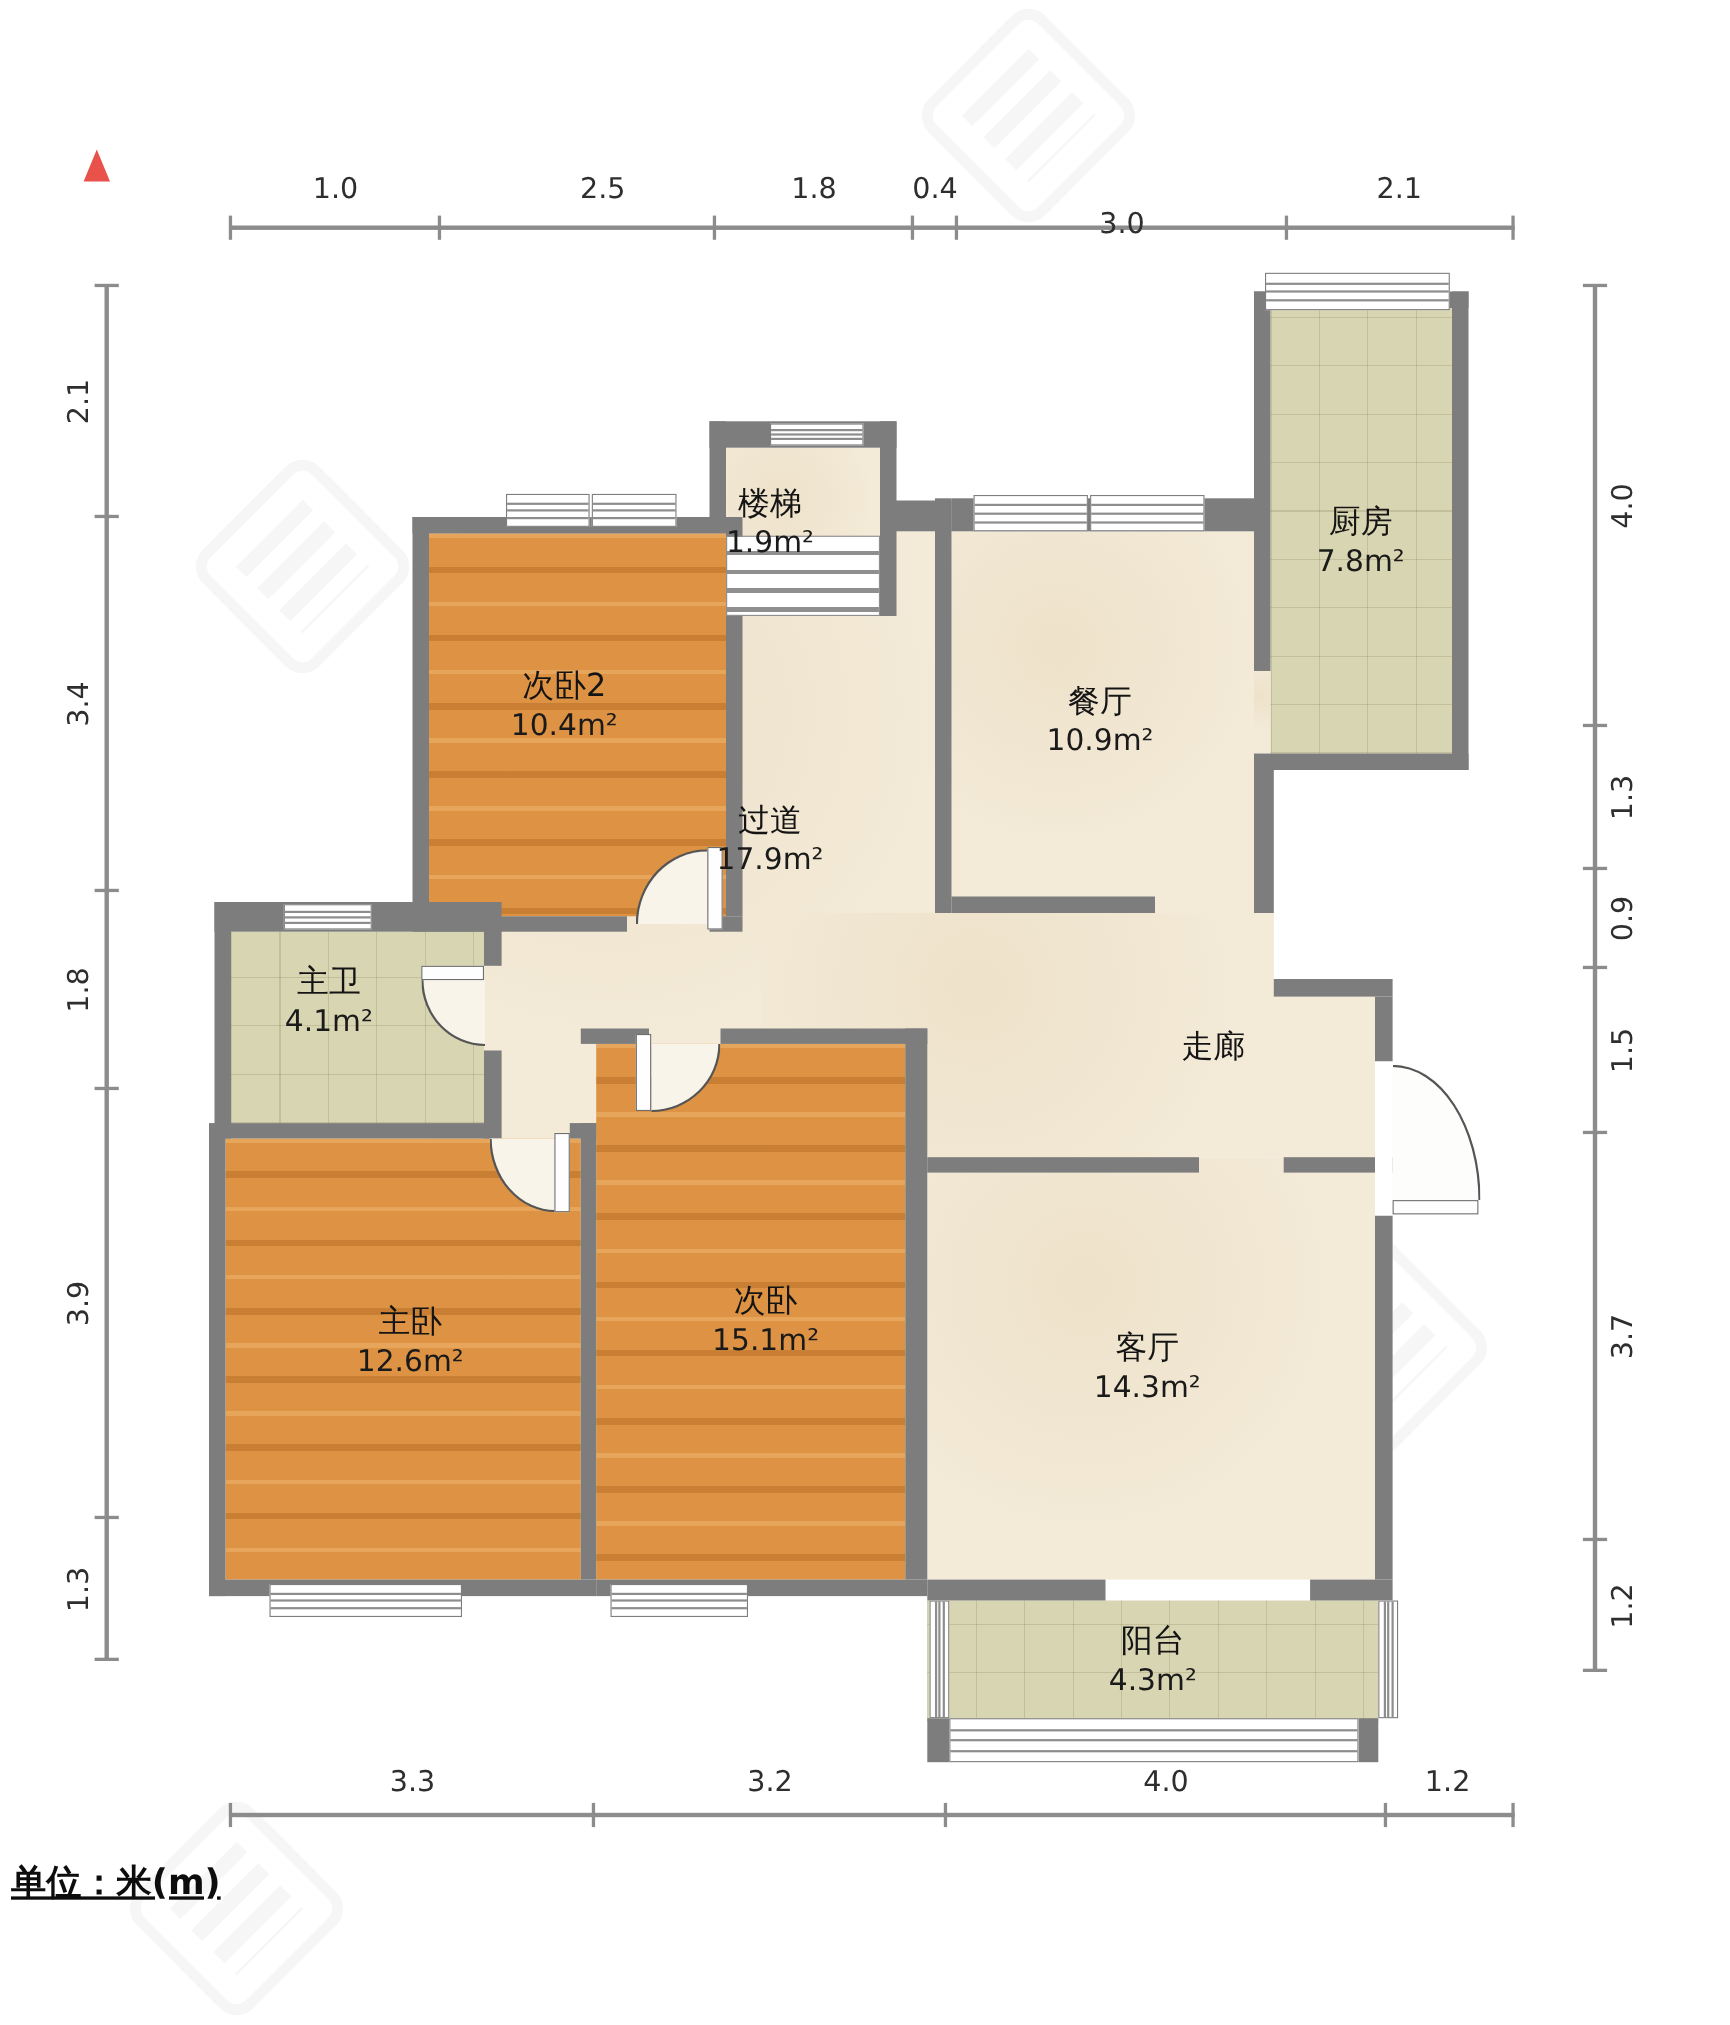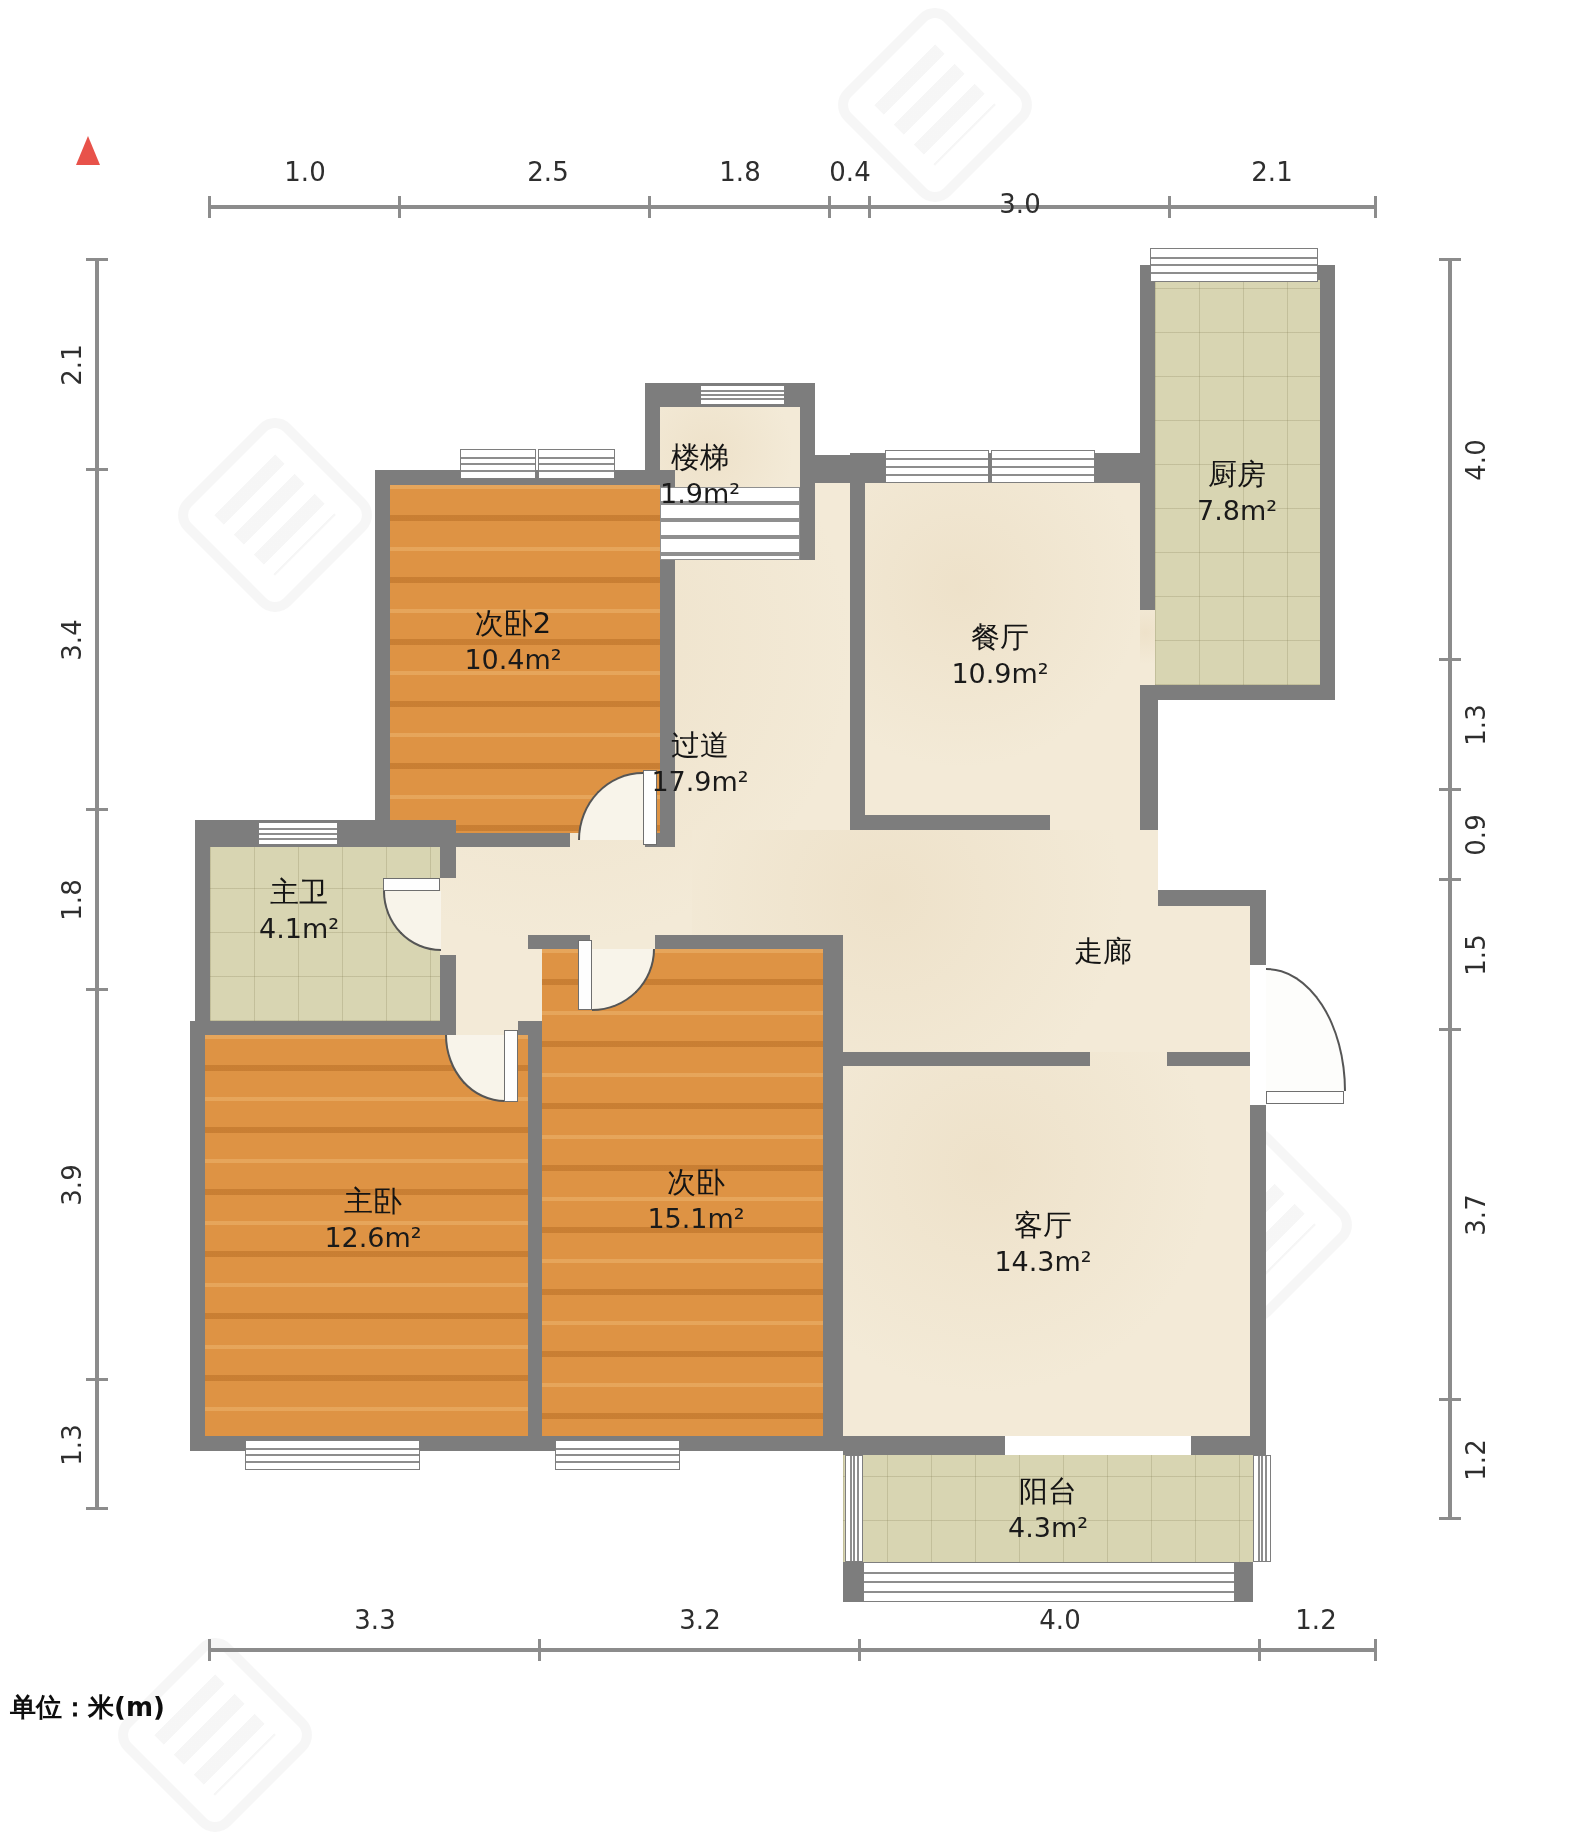--- a/index.html
+++ b/index.html
@@ -40,21 +40,21 @@
   
   .dline{position:absolute;background:#8c8c8c;}
   .tick{position:absolute;background:#8c8c8c;}
   .dlab{position:absolute;font-size:26px;color:#2e2e2e;transform:translate(-50%,-50%);white-space:nowrap;}
   .dlab.rot{transform:translate(-50%,-50%) rotate(-90deg);}
   
   #north{position:absolute;left:76px;top:136px;width:0;height:0;
          border-left:12px solid transparent;border-right:12px solid transparent;
          border-bottom:29px solid #e8524a;}
   
-  .foot{position:absolute;left:10px;font-size:26px;font-weight:600;color:#0d0d0d;white-space:nowrap;}
+  .foot{position:absolute;left:10px;font-size:32px;font-weight:600;color:#0d0d0d;white-space:nowrap;text-decoration:underline;}
   
   .wm{position:absolute;width:130px;height:130px;border:10px solid rgba(130,130,130,.07);
       border-radius:22px;transform:rotate(45deg);}
   .wm:before{content:"";position:absolute;left:22px;top:22px;right:22px;bottom:22px;
       background:repeating-linear-gradient(90deg,rgba(130,130,130,.07) 0 14px,transparent 14px 28px);}
 </style>
 </head>
 <body>
 
 <div id="plan">

